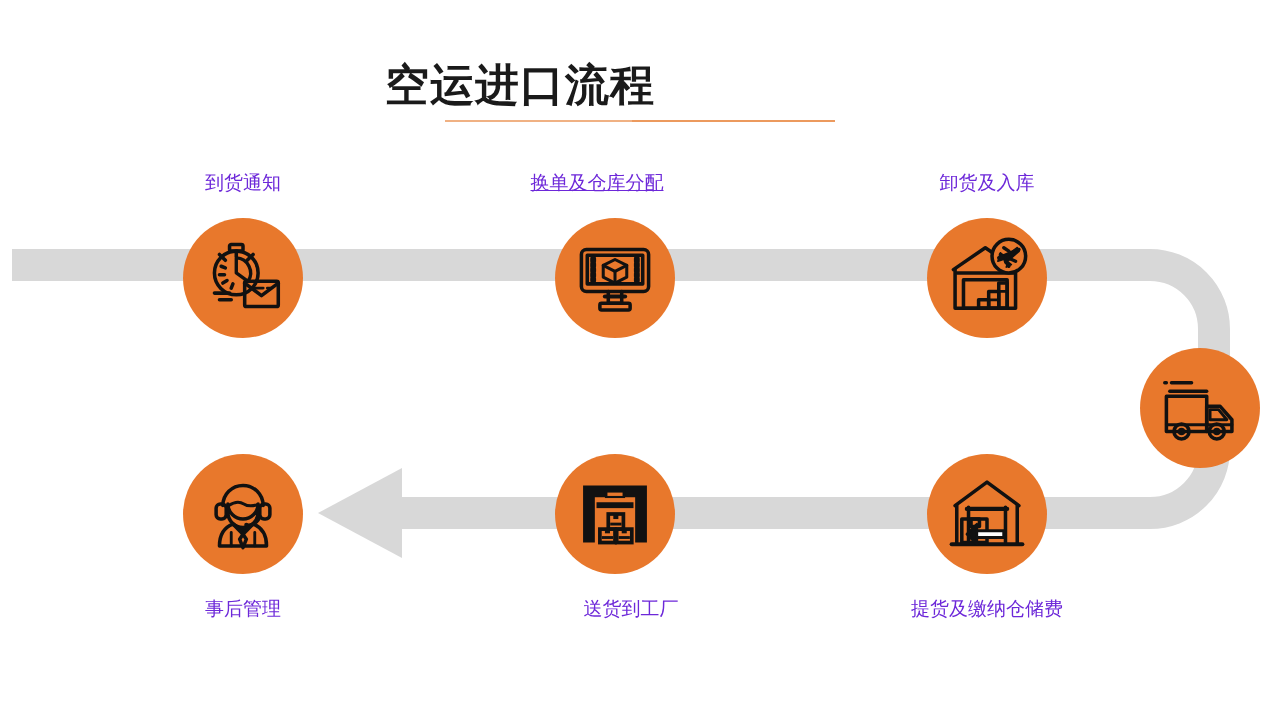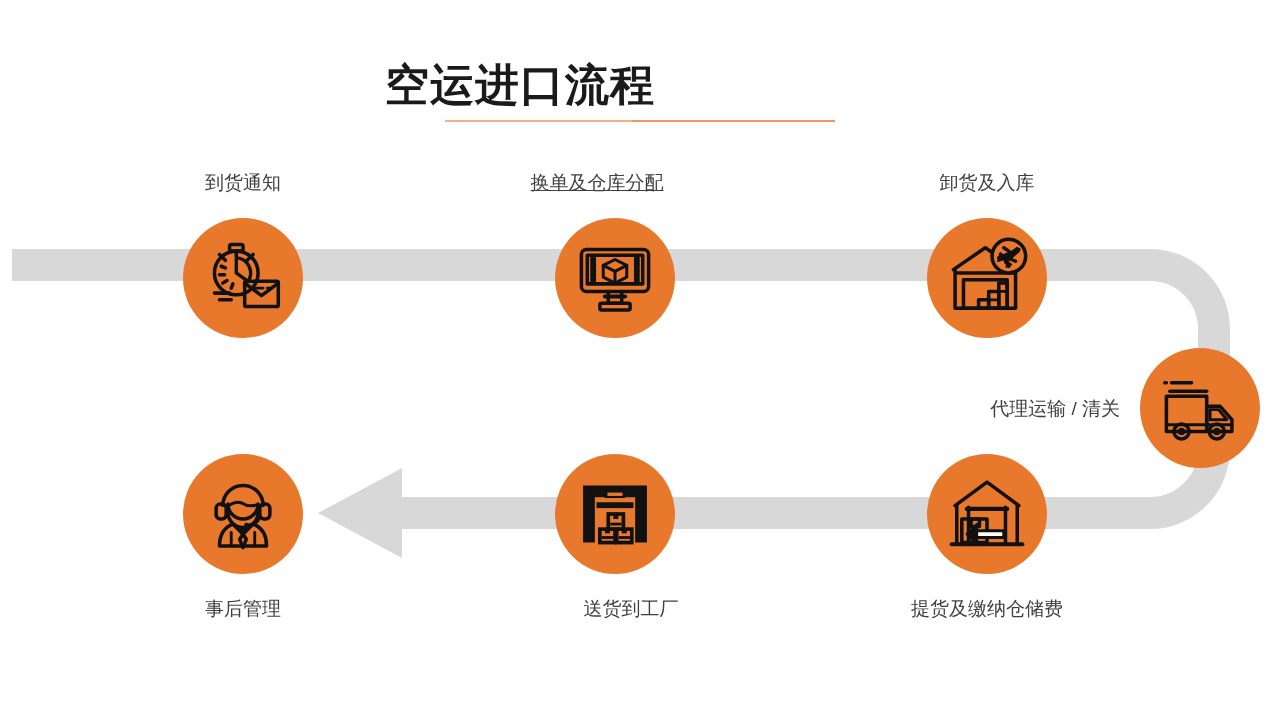--- a/index.html
+++ b/index.html
@@ -73,21 +73,21 @@
   .node .glyph svg {
     width: 84px;
     height: 84px;
     display: block;
   }
 
   
   .label {
     position: absolute;
     font-size: 19px;
-    color: #404040;
+    color: #6d28d9;
     white-space: nowrap;
     text-align: center;
   }
   .label.above { }
   .label.below { }
   .label.side { text-align: right; }
 </style>
 </head>
 <body>
 
@@ -187,21 +187,20 @@
         <circle cx="76" cy="24" r="20" fill="#e8782c"></circle>
 
         <path d="M64 26 L88 16 M66 22 L84 30 M72 30 L76 36 M70 14 L76 18" stroke-width="4" stroke-linecap="round"></path>
         <path d="M86 14 L70 26 L72 32 L88 18 Z" fill="#111111" stroke-width="2.4"></path>
         <path d="M66 20 L72 27 L63 30 Z" fill="#111111" stroke-width="2"></path>
         <path d="M75 31 L79 34 L73 37 Z" fill="#111111" stroke-width="2"></path>
       </svg>
     </div>
   </div>
 
-  <div class="label side" style="left:905px; top:396px; width:215px;">代理运输 / 清关</div>
   <div class="node" style="left:1140px; top:348px;">
     <div class="disc"></div>
     <div class="glyph">
       <svg viewBox="0 0 100 100" fill="none" stroke="#111111" stroke-width="4.2" stroke-linecap="round" stroke-linejoin="round">
 
         <line x1="8" y1="20" x2="10" y2="20" stroke-width="4"></line>
         <line x1="16" y1="20" x2="40" y2="20" stroke-width="4"></line>
         <line x1="14" y1="30" x2="58" y2="30" stroke-width="4"></line>
 
         <path d="M10 36 L58 36 L58 78 L10 78 Z"></path>

